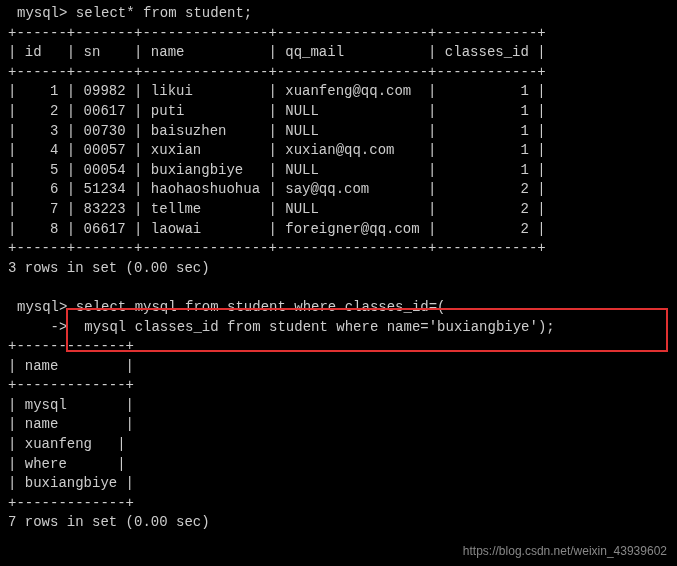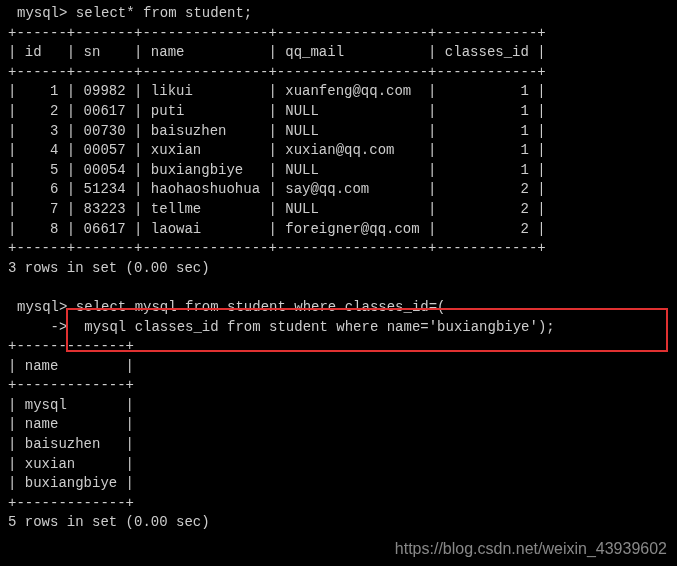--- a/index.html
+++ b/index.html
@@ -25,21 +25,21 @@
       top: 308px;
       width: 602px;
       height: 44px;
       pointer-events: none;
     }
     .watermark {
       position: absolute;
       right: 10px;
       bottom: 6px;
       color: #888;
-      font-size: 16px;
+      font-size: 12px;
       font-family: Arial, sans-serif;
     }
     pre { font-family: inherit; }
   </style>
 </head>
 <body>
 
 <pre><span class="prompt-line"><span>mysql&gt;</span> <span>select* from student;</span></span>
 <span class="table-border">+------+-------+---------------+------------------+------------+</span>
 <span class="table-row">| id   | sn    | name          | qq_mail          | classes_id |</span>
@@ -55,22 +55,22 @@
 <span class="table-border">+------+-------+---------------+------------------+------------+</span>
 <span>3 rows in set (0.00 sec)</span>
 
 <span class="prompt-line"><span>mysql&gt;</span> <span>select mysql from student where classes_id=(</span></span>
 <span class="prompt-line"><span>    -&gt;</span> <span> mysql classes_id from student where name='buxiangbiye');</span></span>
 <span class="table-border">+-------------+</span>
 <span class="table-row">| name        |</span>
 <span class="table-border">+-------------+</span>
 <span class="table-row">| mysql       |</span>
 <span class="table-row">| name        |</span>
-<span class="table-row">| baisuzhen   |</span>
-<span class="table-row">| xuxian      |</span>
+<span class="table-row">| xuanfeng   |</span>
+<span class="table-row">| where      |</span>
 <span class="table-row">| buxiangbiye |</span>
 <span class="table-border">+-------------+</span>
-<span>5 rows in set (0.00 sec)</span>
+<span>7 rows in set (0.00 sec)</span>
 </pre>
 
 <div class="highlight-box"></div>
 
 <div class="watermark">https://blog.csdn.net/weixin_43939602</div>
 
 </body></html>

